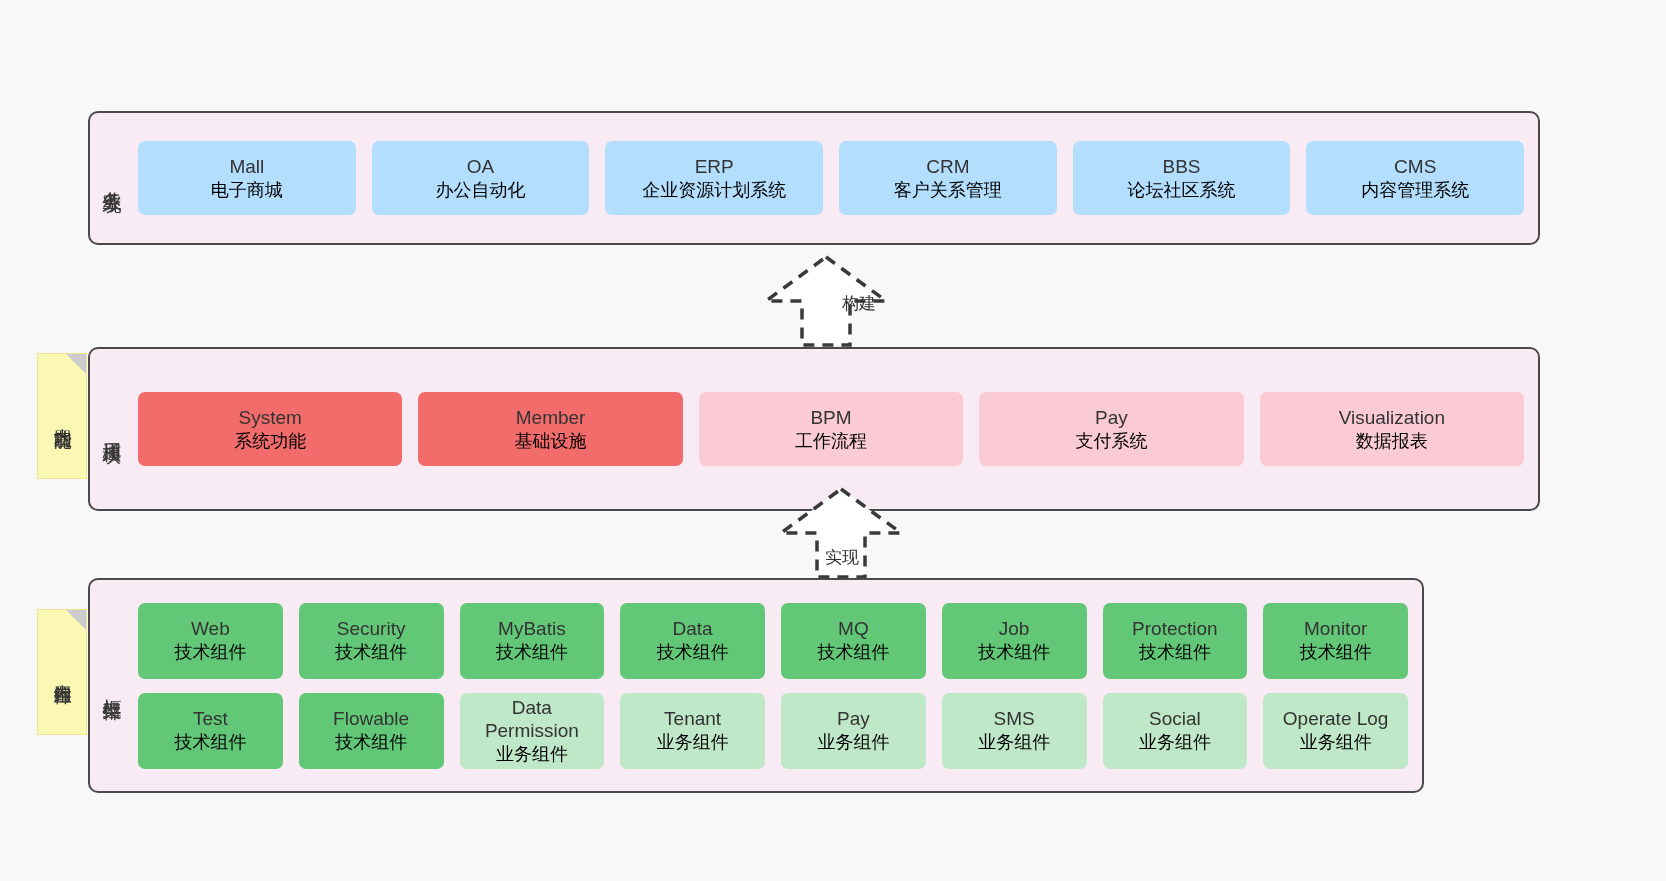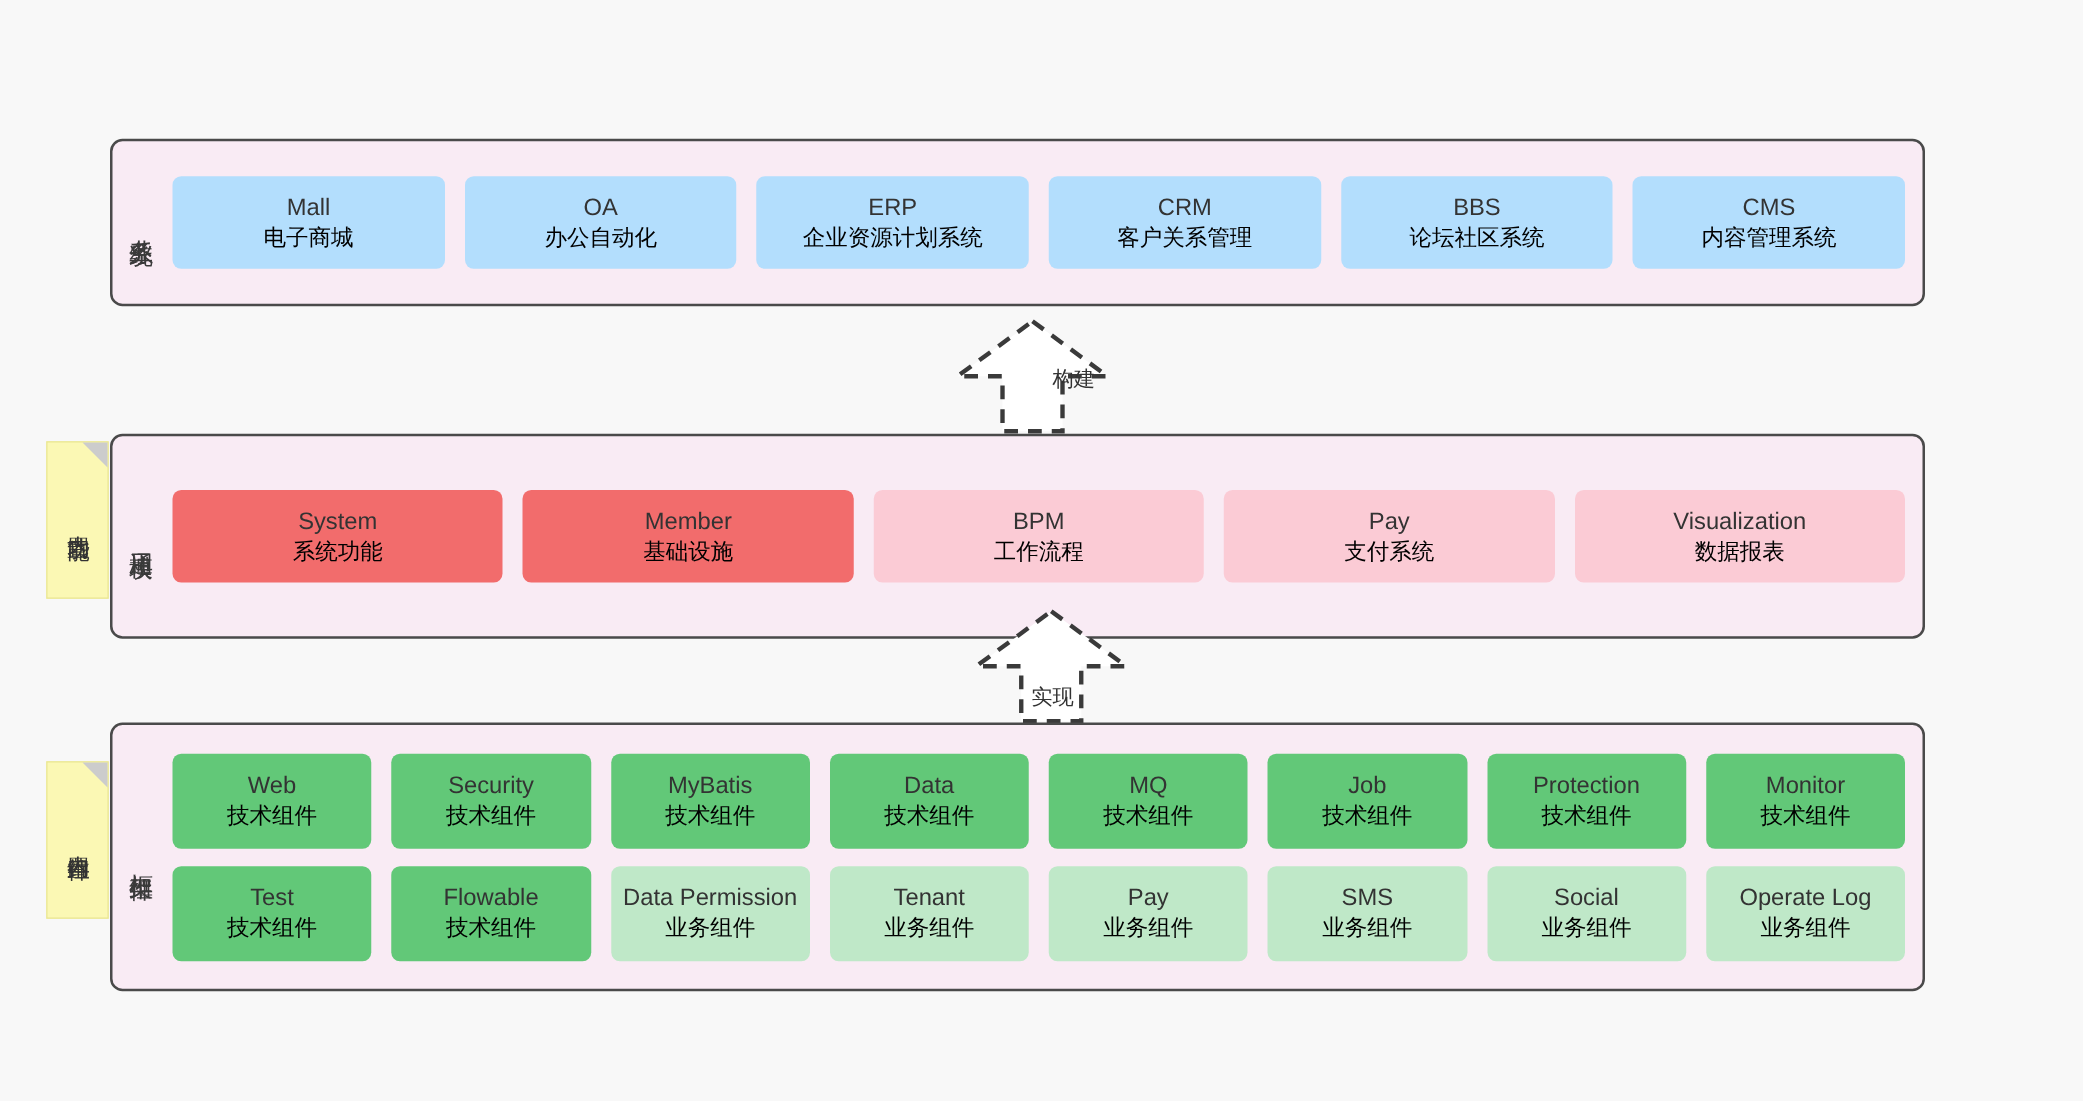--- a/index.html
+++ b/index.html
@@ -87,21 +87,21 @@
   
   .c-blue        { background: #b3defd; }
   .c-red         { background: #f26c6c; }
   .c-pink        { background: #fbcbd5; }
   .c-green       { background: #62c878; }
   .c-green-light { background: #bfe8c8; }
 
   
   #layer-business { left: 88px;  top: 111px; width: 1452px; height: 134px; }
   #layer-common   { left: 88px;  top: 347px; width: 1452px; height: 164px; }
-  #layer-frame    { left: 88px;  top: 578px; width: 1452px; height: 215px; }
+  #layer-frame    { left: 88px;  top: 578px; width: 1336px; height: 215px; }
 
   #layer-business .card { height: 74px; }
   #layer-common   .card { height: 74px; }
   #layer-frame    .card { height: 76px; }
 
   
   .note {
     position: absolute;
     width: 50px;
     background: #fbf8b4;

